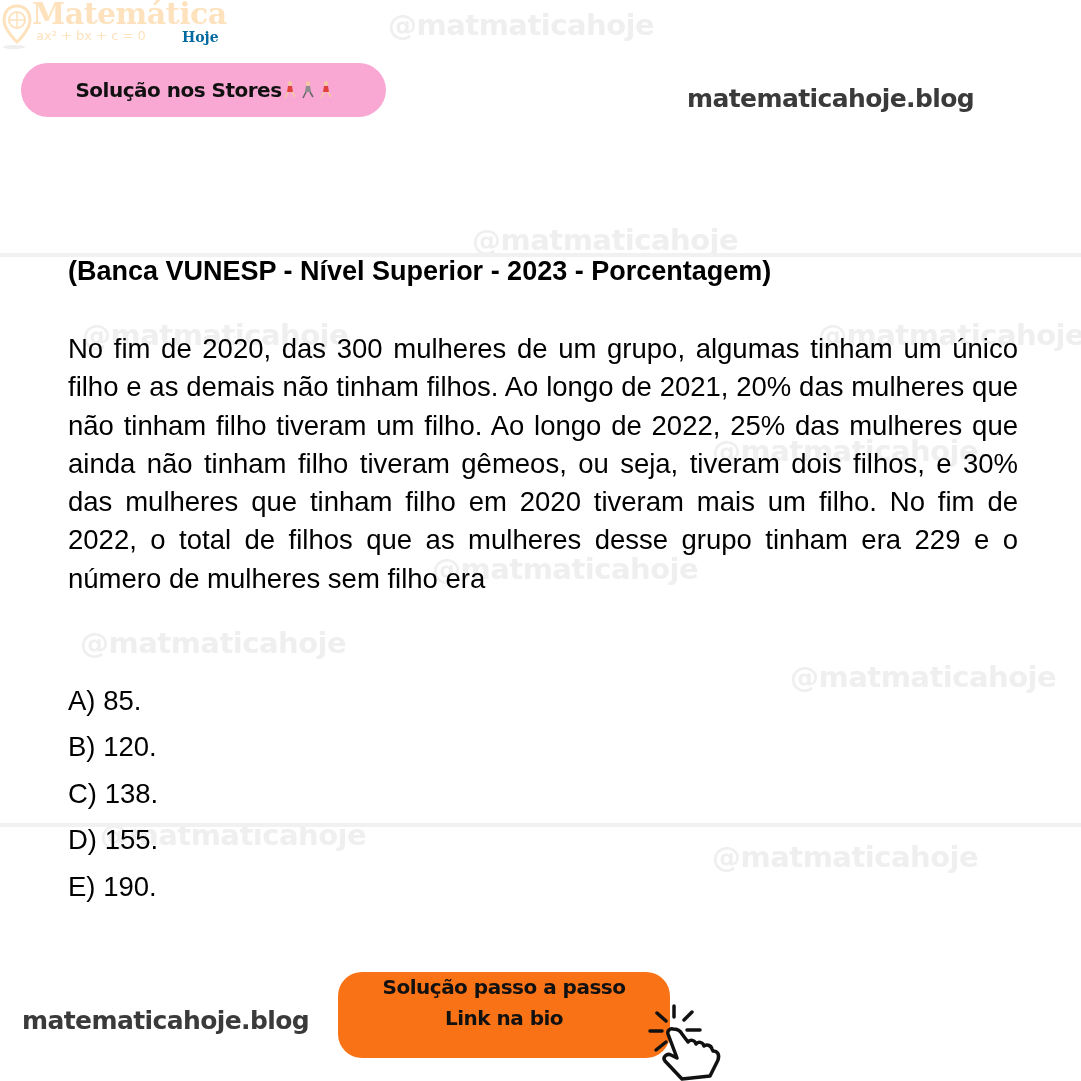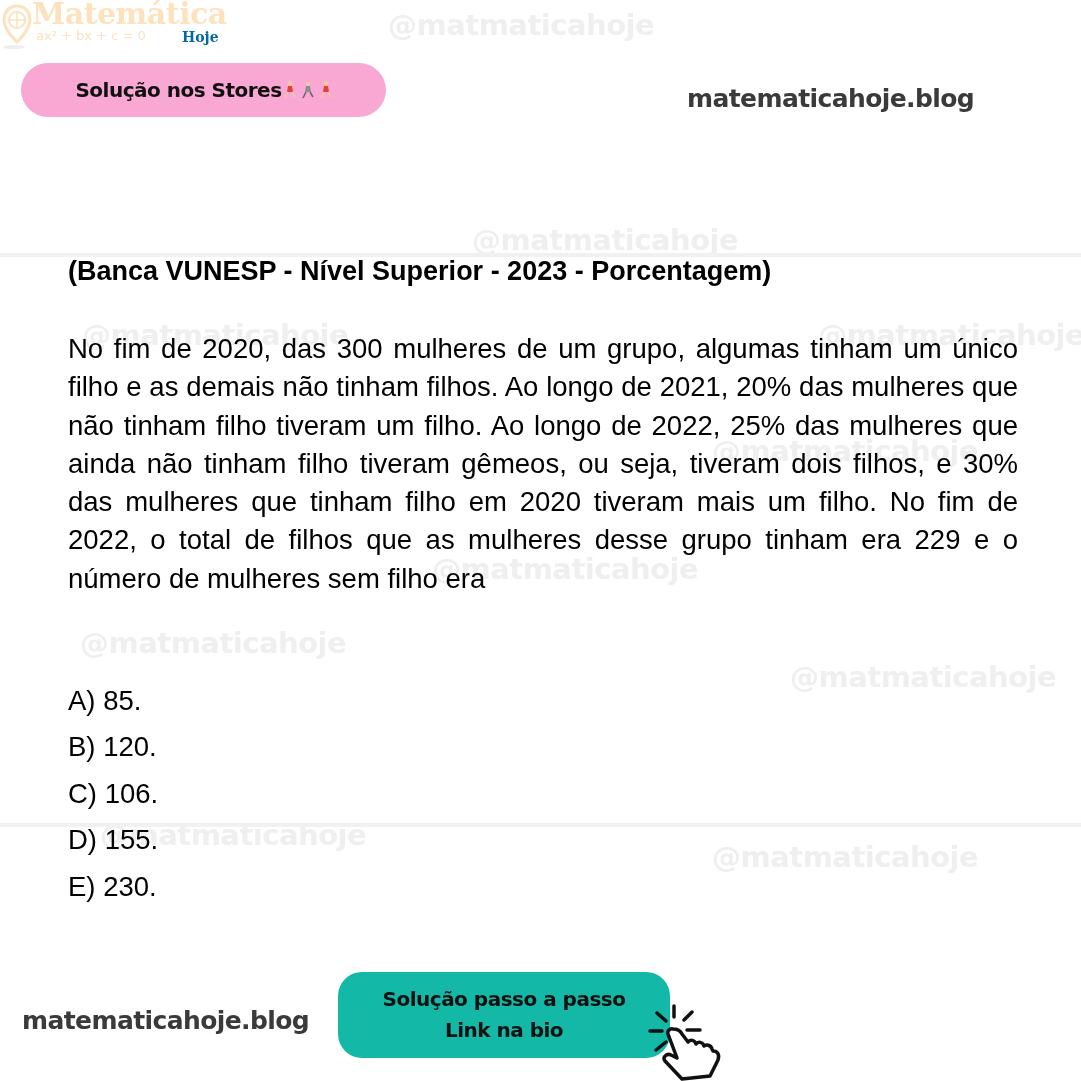--- a/index.html
+++ b/index.html
@@ -65,22 +65,22 @@
     .option { white-space: nowrap; margin-top: 8px; }
 
     
     .blog-bottom {
       left: 22px; top: 1006px;
       font-family: "DejaVu Sans", sans-serif; font-weight: bold; font-size: 25px; color: #3a3a3a;
       letter-spacing: -0.6px;
     }
     .pill-bottom {
       left: 338px; top: 972px; width: 332px; height: 86px;
-      background: #14b8a6; border-radius: 24px;
-      display: flex; flex-direction: column; align-items: center; justify-content: center;
+      background: #f97316; border-radius: 24px;
+      display: flex; flex-direction: column; align-items: center; 
       font-family: "DejaVu Sans", sans-serif; font-weight: bold; font-size: 20px; color: #111;
       line-height: 31px; letter-spacing: -0.5px;
     }
     .hand { left: 640px; top: 1000px; width: 95px; height: 81px; }
   </style>
 </head>
 <body>
 
 <div class="abs logo">
   <svg class="logo-pin" width="30" height="46" viewBox="0 0 30 46">
@@ -129,23 +129,23 @@
   </span>
 </div>
 <span class="abs blog-top">matematicahoje.blog</span>
 
 <div class="abs q-title">(Banca VUNESP - Nível Superior - 2023 - Porcentagem)</div>
 <div class="abs q-body">No fim de 2020, das 300 mulheres de um grupo, algumas tinham um único filho e as demais não tinham filhos. Ao longo de 2021, 20% das mulheres que não tinham filho tiveram um filho. Ao longo de 2022, 25% das mulheres que ainda não tinham filho tiveram gêmeos, ou seja, tiveram dois filhos, e 30% das mulheres que tinham filho em 2020 tiveram mais um filho. No fim de 2022, o total de filhos que as mulheres desse grupo tinham era 229 e o número de mulheres sem filho era</div>
 
 <div class="abs options">
   <div class="option"><span>A)</span> <span>85.</span></div>
   <div class="option"><span>B)</span> <span>120.</span></div>
-  <div class="option"><span>C)</span> <span>106.</span></div>
+  <div class="option"><span>C)</span> <span>138.</span></div>
   <div class="option"><span>D)</span> <span>155.</span></div>
-  <div class="option"><span>E)</span> <span>230.</span></div>
+  <div class="option"><span>E)</span> <span>190.</span></div>
 </div>
 
 <span class="abs blog-bottom">matematicahoje.blog</span>
 <div class="abs pill-bottom">
   <span>Solução passo a passo</span>
   <span>Link na bio</span>
 </div>
 
 <svg class="abs hand" viewBox="0 0 95 81">
 

